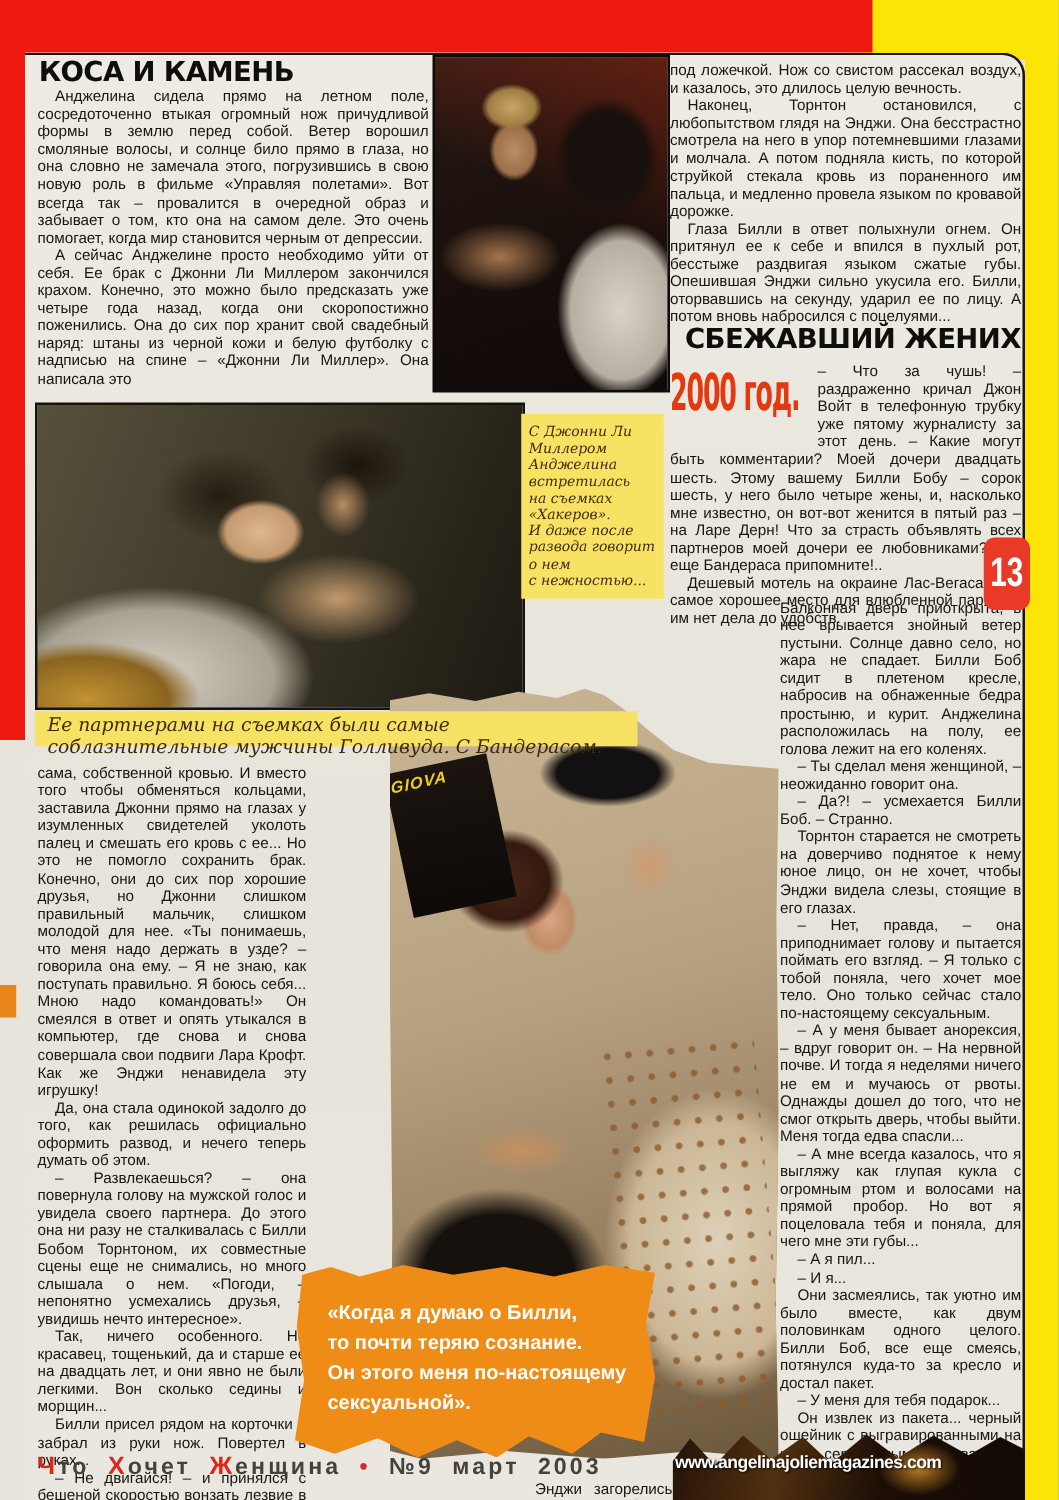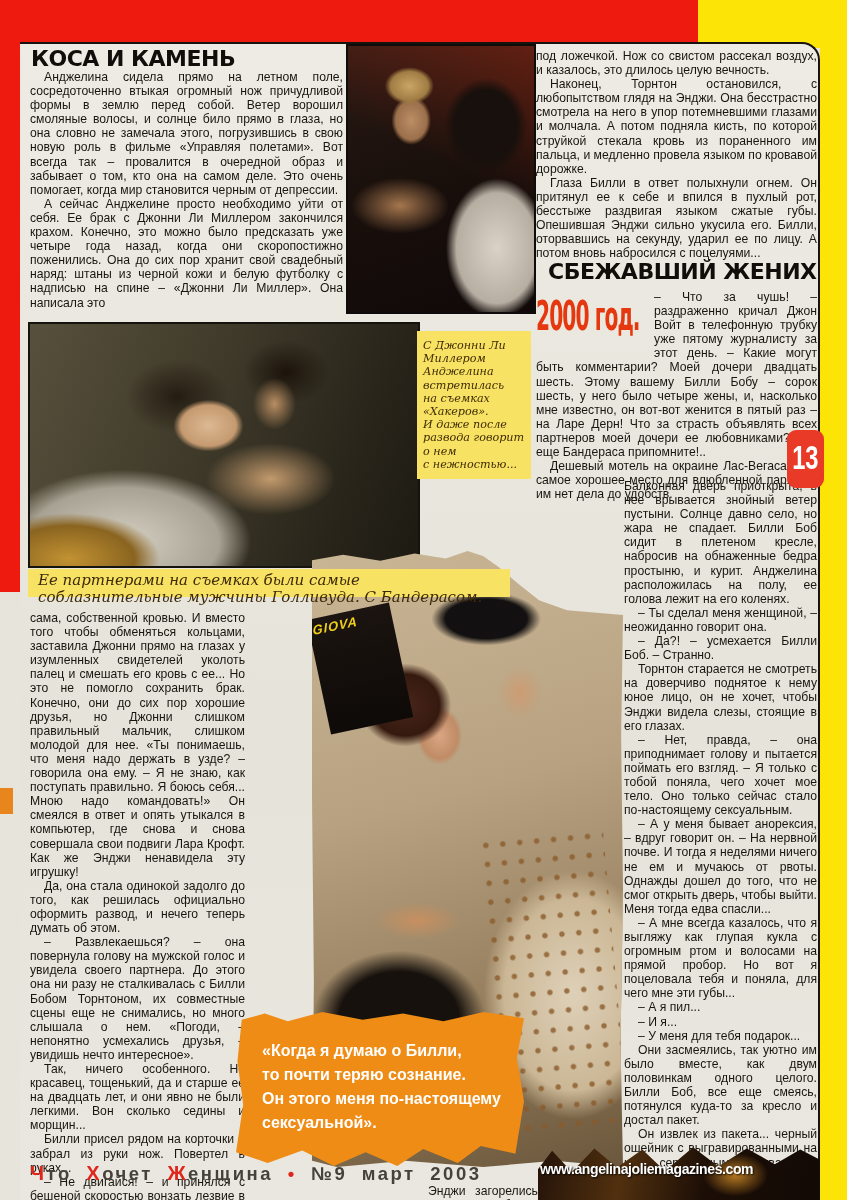--- a/index.html
+++ b/index.html
@@ -149,22 +149,22 @@
     <div class="sp-l"></div>
     <p class="first">Балконная дверь приоткрыта, в нее врывается знойный ветер пустыни. Солнце давно село, но жара не спадает. Билли Боб сидит в плетеном кресле, набросив на обнаженные бедра простыню, и курит. Анджелина расположилась на полу, ее голова лежит на его коленях.</p>
     <p>– Ты сделал меня женщиной, – неожиданно говорит она.</p>
     <p>– Да?! – усмехается Билли Боб. – Странно.</p>
     <p>Торнтон старается не смотреть на доверчиво поднятое к нему юное лицо, он не хочет, чтобы Энджи видела слезы, стоящие в его глазах.</p>
     <p>– Нет, правда, – она приподнимает голову и пытается поймать его взгляд. – Я только с тобой поняла, чего хочет мое тело. Оно только сейчас стало по-настоящему сексуальным.</p>
     <p>– А у меня бывает анорексия, – вдруг говорит он. – На нервной почве. И тогда я неделями ничего не ем и мучаюсь от рвоты. Однажды дошел до того, что не смог открыть дверь, чтобы выйти. Меня тогда едва спасли...</p>
     <p>– А мне всегда казалось, что я выгляжу как глупая кукла с огромным ртом и волосами на прямой пробор. Но вот я поцеловала тебя и поняла, для чего мне эти губы...</p>
     <p>– А я пил...</p>
     <p>– И я...</p>
+    <p>Они засмеялись, так уютно им было вместе, как двум половинкам одного целого. Билли Боб, все еще смеясь, потянулся куда-то за кресло и достал пакет.</p>
     <p>– У меня для тебя подарок...</p>
-    <p>Они засмеялись, так уютно им было вместе, как двум половинкам одного целого. Билли Боб, все еще смеясь, потянулся куда-то за кресло и достал пакет.</p>
     <p>Он извлек из пакета... черный ошейник с выгравированными на нем серебряными буквами – «Собственность Билли». У Энджи загорелись глаза. Она позволила защелкнуть на себе символ его безграничной власти. Торнтон потянул ошейник за серебряную цепочку и отбросил с колен</p>
   </div>
 
   <div class="col l2">
     <div class="sp-r"></div>
     <p class="first">сама, собственной кровью. И вместо того чтобы обменяться кольцами, заставила Джонни прямо на глазах у изумленных свидетелей уколоть палец и смешать его кровь с ее... Но это не помогло сохранить брак. Конечно, они до сих пор хорошие друзья, но Джонни слишком правильный мальчик, слишком молодой для нее. «Ты понимаешь, что меня надо держать в узде? – говорила она ему. – Я не знаю, как поступать правильно. Я боюсь себя... Мною надо командовать!» Он смеялся в ответ и опять утыкался в компьютер, где снова и снова совершала свои подвиги Лара Крофт. Как же Энджи ненавидела эту игрушку!</p>
     <p>Да, она стала одинокой задолго до того, как решилась официально оформить развод, и нечего теперь думать об этом.</p>
     <p>– Развлекаешься? – она повернула голову на мужской голос и увидела своего партнера. До этого она ни разу не сталкивалась с Билли Бобом Торнтоном, их совместные сцены еще не снимались, но много слышала о нем. «Погоди, – непонятно усмехались друзья, – увидишь нечто интересное».</p>
     <p>Так, ничего особенного. Не красавец, тощенький, да и старше ее на двадцать лет, и они явно не были легкими. Вон сколько седины и морщин...</p>
     <p>Билли присел рядом на корточки и забрал из руки нож. Повертел в руках...</p>

